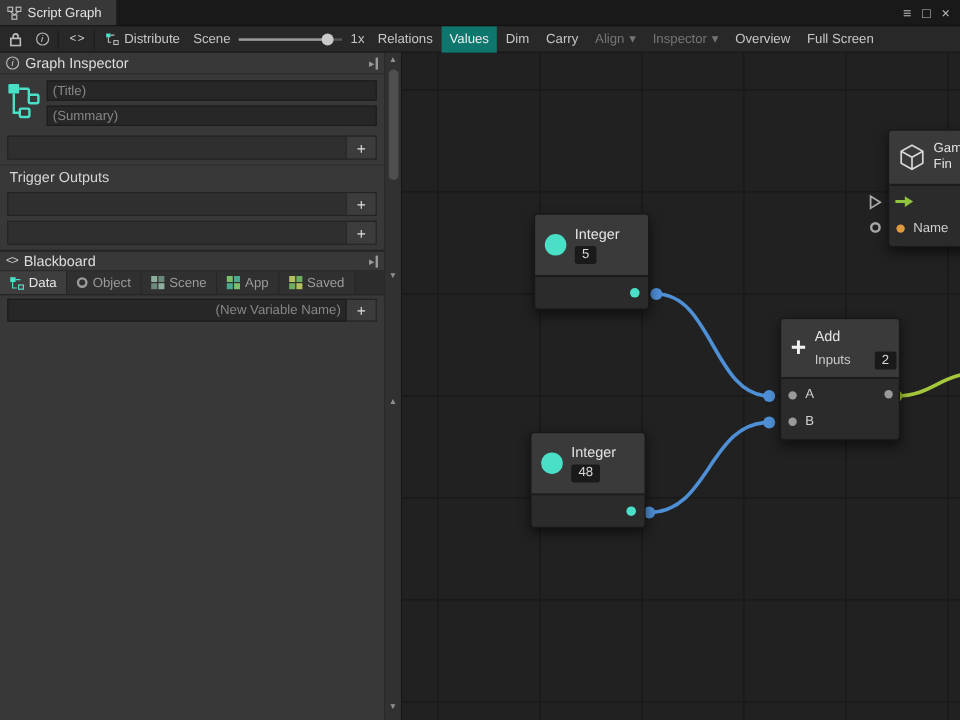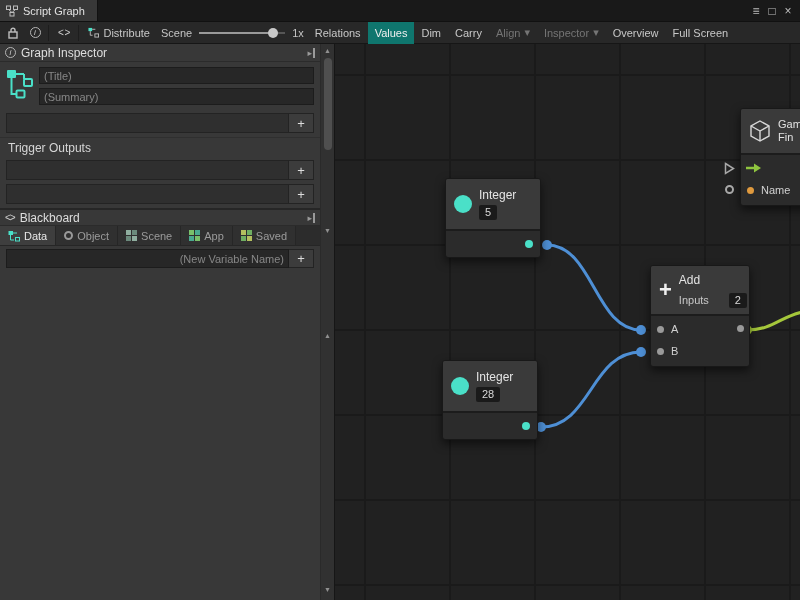--- a/index.html
+++ b/index.html
@@ -307,21 +307,21 @@
         <div class="node-body" style="height:26px;padding:0">
           <span class="dot" style="position:absolute;right:7px;top:9px;background:#4ae0c8"></span>
         </div>
       </div>
 
       <div class="node" style="left:107px;top:316px;width:96px">
         <div class="node-header" style="height:52px">
           <span class="int-icon" style="background:#4ae0c8"></span>
           <div class="hdr-col">
             <span class="node-title">Integer</span>
-            <span class="badge">28</span>
+            <span class="badge">48</span>
           </div>
         </div>
         <div class="node-body" style="height:26px;padding:0">
           <span class="dot" style="position:absolute;right:7px;top:9px;background:#4ae0c8"></span>
         </div>
       </div>
 
       <div class="node" style="left:315px;top:221px;width:100px">
         <div class="node-header" style="height:50px">
           <span class="plus-icon">+</span>

